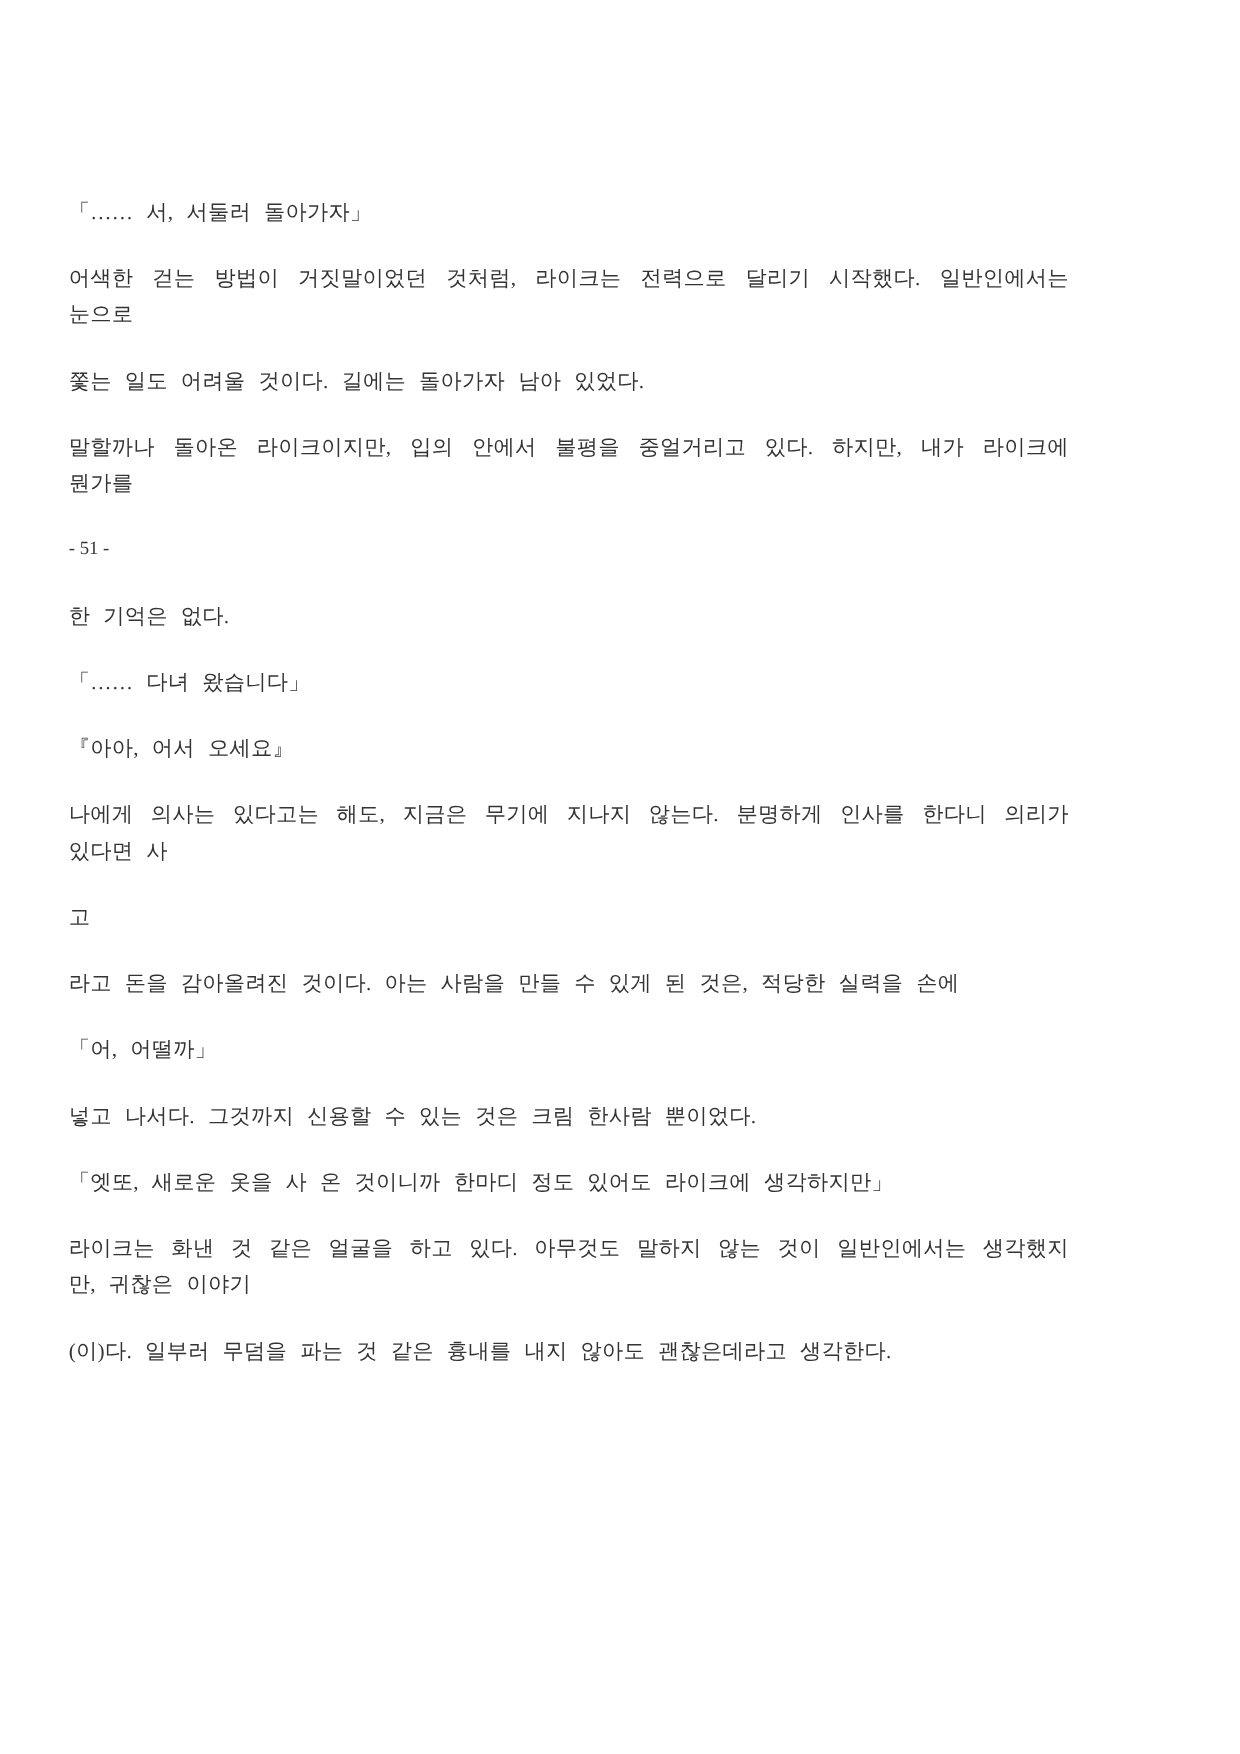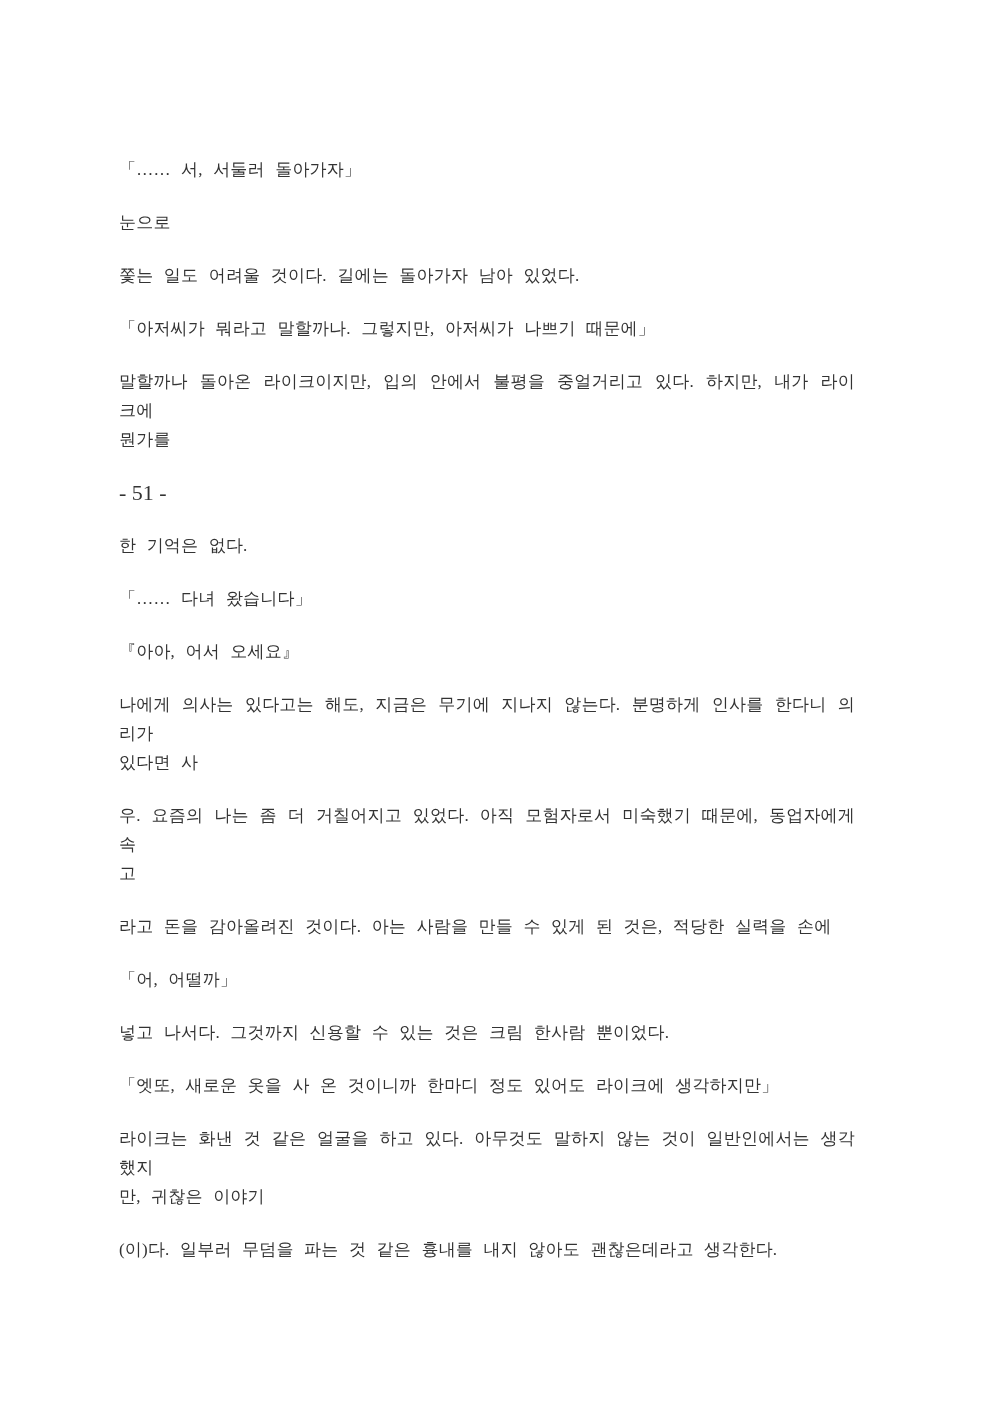--- a/index.html
+++ b/index.html
@@ -12,66 +12,64 @@
     box-sizing: border-box;
     width: 992px;
     height: 1403px;
     background: #ffffff;
     overflow: hidden;
     font-family: "Liberation Serif", "DejaVu Serif", serif;
     color: #333333;
   }
   .content {
     box-sizing: border-box;
-    padding: 155px 137px 0 119px;
+    padding: 155px 137px 0 55px;
   }
   .block {
     margin: 0 0 24px 0;
     font-size: 17px;
     line-height: 29px;
     word-spacing: 6px;
     letter-spacing: 0.2px;
   }
   .block:last-child { margin-bottom: 0; }
   .line {
     min-height: 29px;
     white-space: normal;
   }
   
   .line.full {
     text-align: justify;
     text-align-last: justify;
   }
   .page-number-block {
     margin: 0 0 24px 0;
-    font-size: 22px;
+    font-size: 15px;
     line-height: 29px;
   }
 </style>
 </head>
 <body>
 
 <div class="page">
   <div class="content">
 
     <div class="block">
       <div class="line">「…… 서, 서둘러 돌아가자」</div>
     </div>
 
     <div class="block">
+      <div class="line full">어색한 걷는 방법이 거짓말이었던 것처럼, 라이크는 전력으로 달리기 시작했다. 일반인에서는</div>
       <div class="line">눈으로</div>
     </div>
 
     <div class="block">
       <div class="line">쫓는 일도 어려울 것이다. 길에는 돌아가자 남아 있었다.</div>
     </div>
 
-    <div class="block">
-      <div class="line">「아저씨가 뭐라고 말할까나. 그렇지만, 아저씨가 나쁘기 때문에」</div>
-    </div>
 
     <div class="block">
       <div class="line full">말할까나 돌아온 라이크이지만, 입의 안에서 불평을 중얼거리고 있다. 하지만, 내가 라이크에</div>
       <div class="line">뭔가를</div>
     </div>
 
     <div class="page-number-block">
       <div class="line">- 51 -</div>
     </div>
 
@@ -86,21 +84,20 @@
     <div class="block">
       <div class="line">『아아, 어서 오세요』</div>
     </div>
 
     <div class="block">
       <div class="line full">나에게 의사는 있다고는 해도, 지금은 무기에 지나지 않는다. 분명하게 인사를 한다니 의리가</div>
       <div class="line">있다면 사</div>
     </div>
 
     <div class="block">
-      <div class="line full">우. 요즘의 나는 좀 더 거칠어지고 있었다. 아직 모험자로서 미숙했기 때문에, 동업자에게 속</div>
       <div class="line">고</div>
     </div>
 
     <div class="block">
       <div class="line">라고 돈을 감아올려진 것이다. 아는 사람을 만들 수 있게 된 것은, 적당한 실력을 손에</div>
     </div>
 
     <div class="block">
       <div class="line">「어, 어떨까」</div>
     </div>

